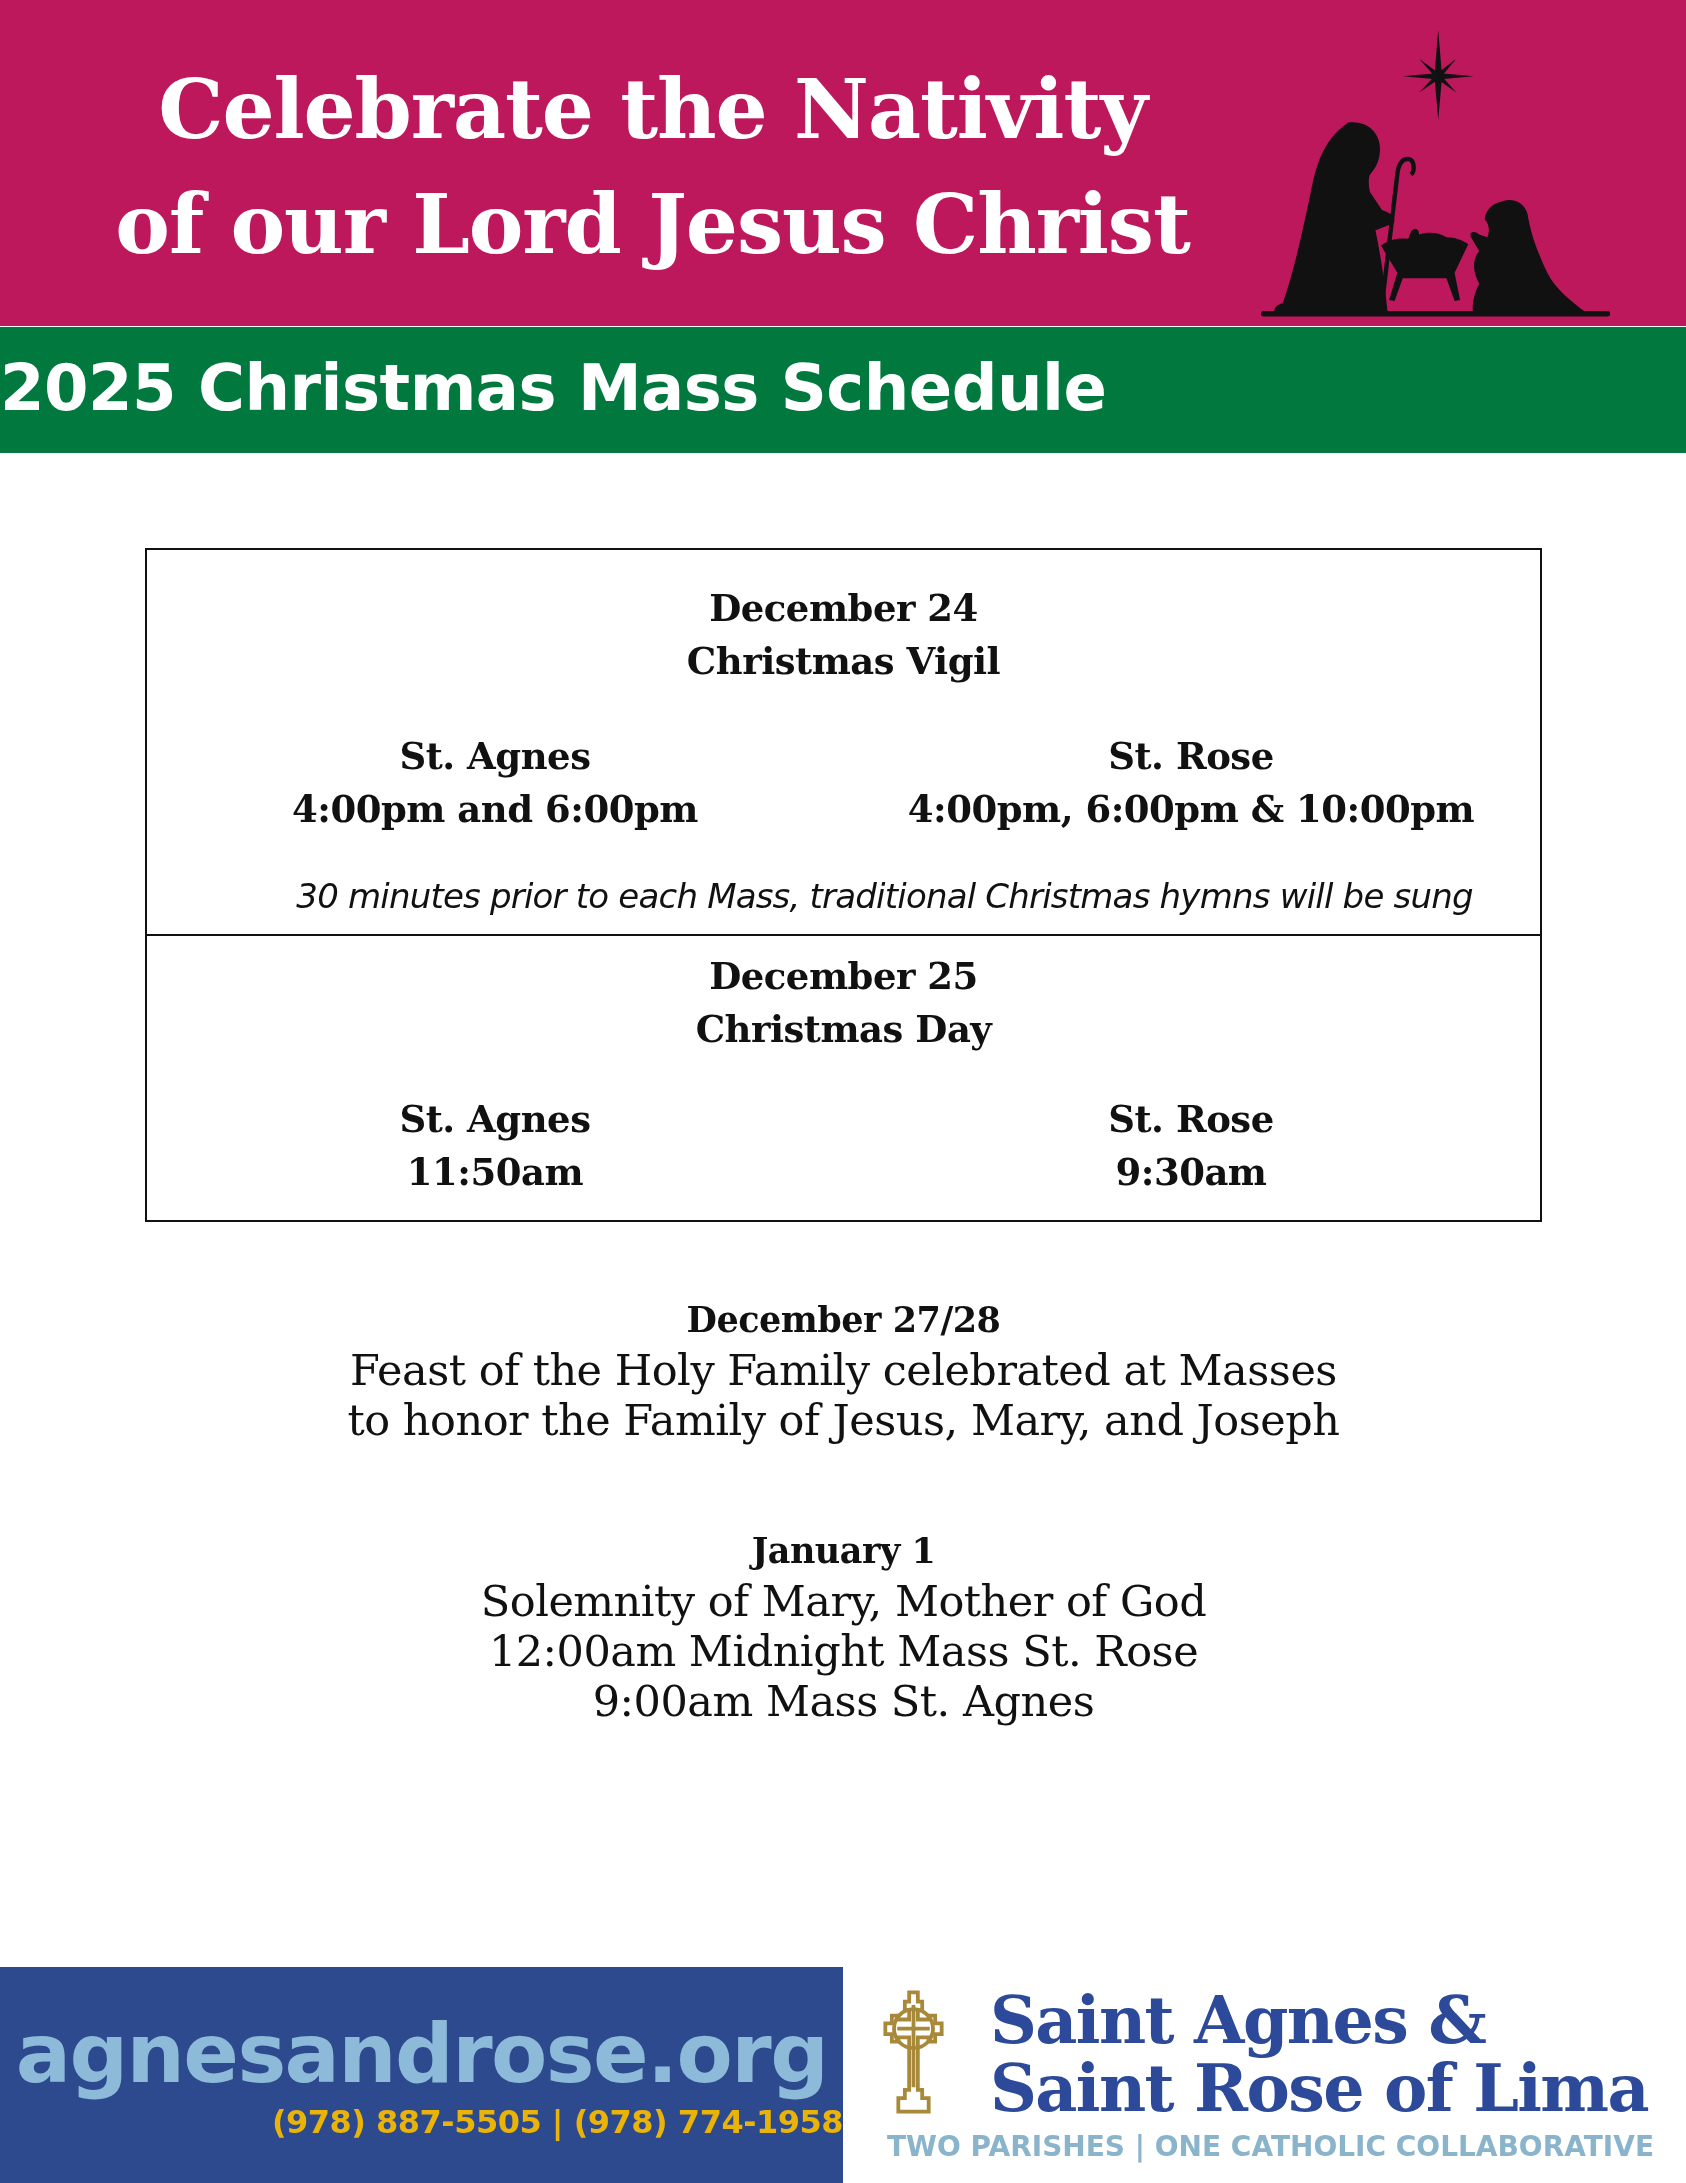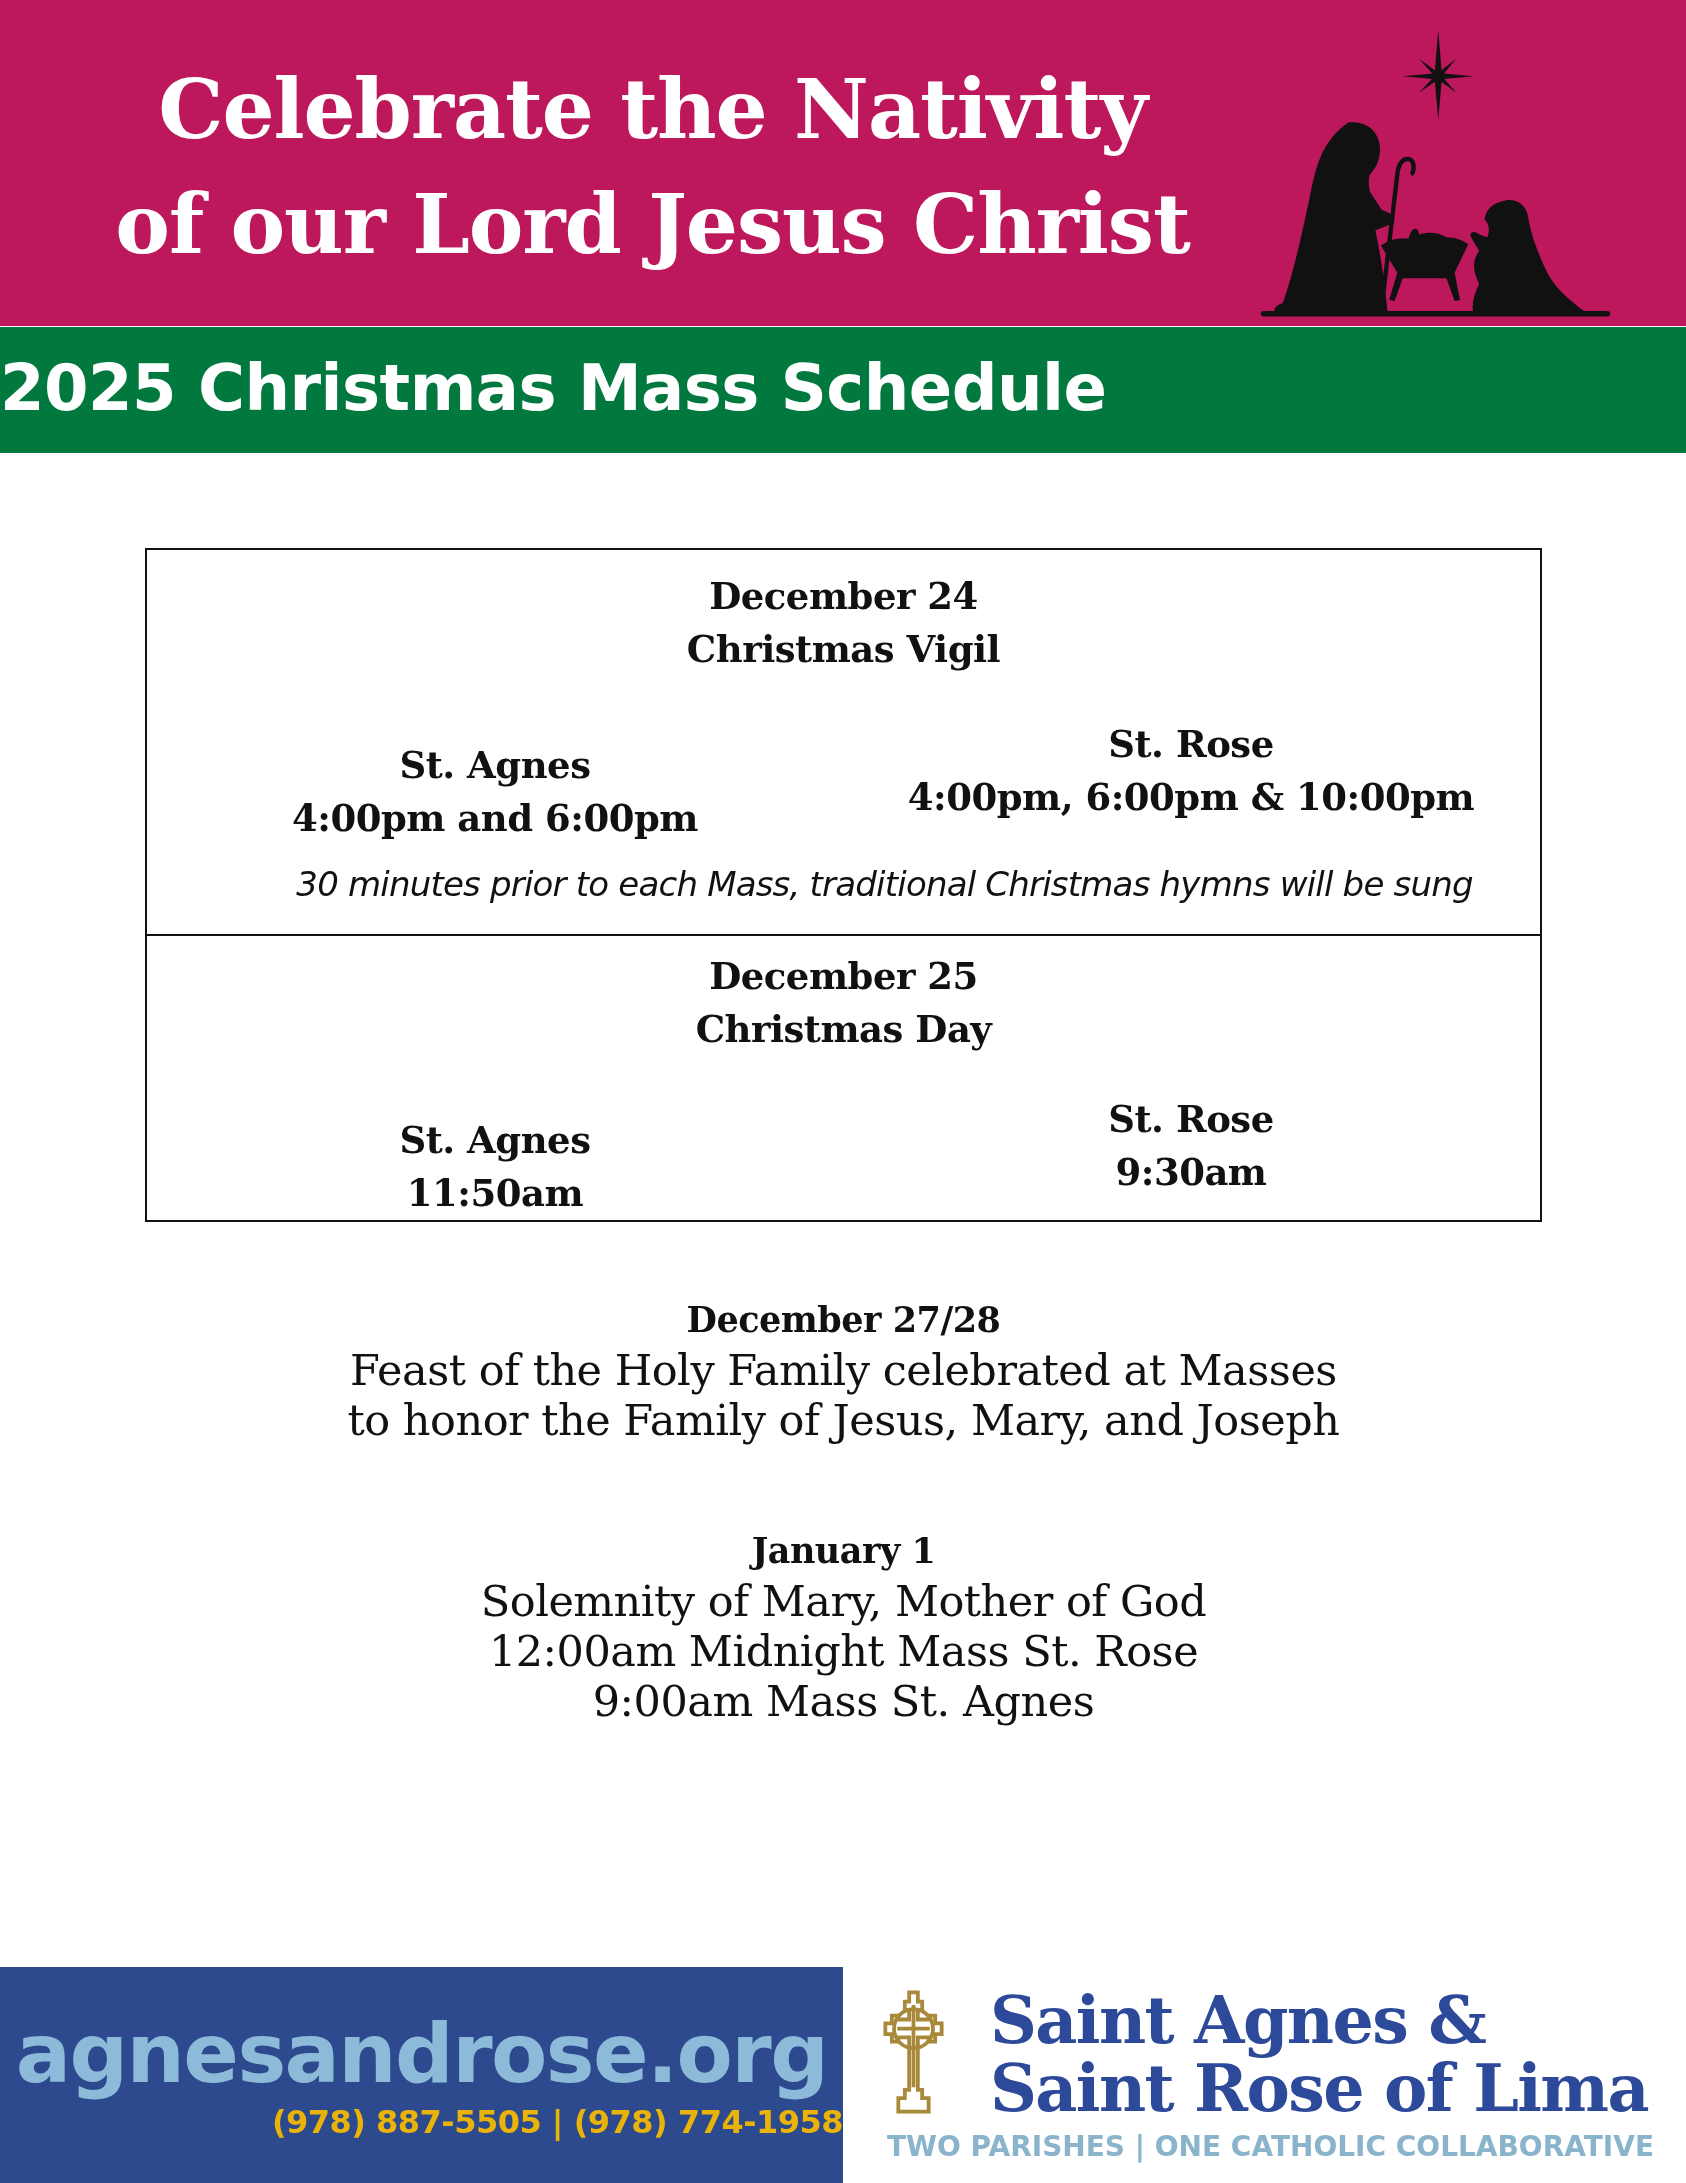--- a/index.html
+++ b/index.html
@@ -9,27 +9,27 @@
   #hero-title { position: absolute; left: 82px; top: 52px; width: 1141px; text-align: center; color: #ffffff;
     font-family: "DejaVu Serif", serif; font-weight: bold; font-size: 82px; line-height: 115px; letter-spacing: -1.1px; }
   #nativity { position: absolute; left: 1239px; top: 16.4px; width: 393px; height: 306px; }
 
   #band { position: absolute; left: 0; top: 327px; width: 1687px; height: 126px; background: #00783e; }
   #band-title { position: absolute; left: 0; top: 0; width: 1687px; height: 126px; line-height: 123px; text-align: left;
     color: #ffffff; font-family: "DejaVu Sans", sans-serif; font-weight: bold; font-size: 64px; letter-spacing: -0.5px; }
 
   #schedule { position: absolute; left: 145px; top: 548px; width: 1393px; height: 670px; border: 2.7px solid #111; }
   .block { position: absolute; left: 0; width: 1393px; }
-  #vigil { top: 0; height: 382px; }
+  #vigil { top: 12px; height: 382px; }
   #christmas-day { top: 384px; height: 286px; border-top: 2.7px solid #111; }
   .day-title { position: absolute; left: 0; width: 1393px; text-align: center; color: #111;
     font-family: "DejaVu Serif", serif; font-weight: bold; font-size: 37px; line-height: 53px; letter-spacing: -0.5px; }
   .col { position: absolute; width: 696px; text-align: center; color: #111;
     font-family: "DejaVu Serif", serif; font-weight: bold; font-size: 37px; line-height: 53px; letter-spacing: -0.5px; }
-  .col.left { left: 0; margin-top: 21px; }
+  .col.left { left: 0; }
   .col.right { left: 696px; }
   #vigil .day-title { top: 20px; }
   #vigil .col { top: 168px; }
   #vigil-note { position: absolute; left: 0; top: 310px; width: 1393px; text-align: center; color: #111;
     font-family: "DejaVu Sans", sans-serif; font-style: italic; font-size: 34px; line-height: 49px; letter-spacing: -0.8px; margin-left: 41px; }
   #christmas-day .day-title { top: 13.6px; }
   #christmas-day .col { top: 157px; }
 
   .event { position: absolute; left: 0; width: 1687px; text-align: center; color: #111; font-family: "DejaVu Serif", serif; }
   .event .head { font-weight: bold; font-size: 35px; line-height: 50px; letter-spacing: -0.5px; }

